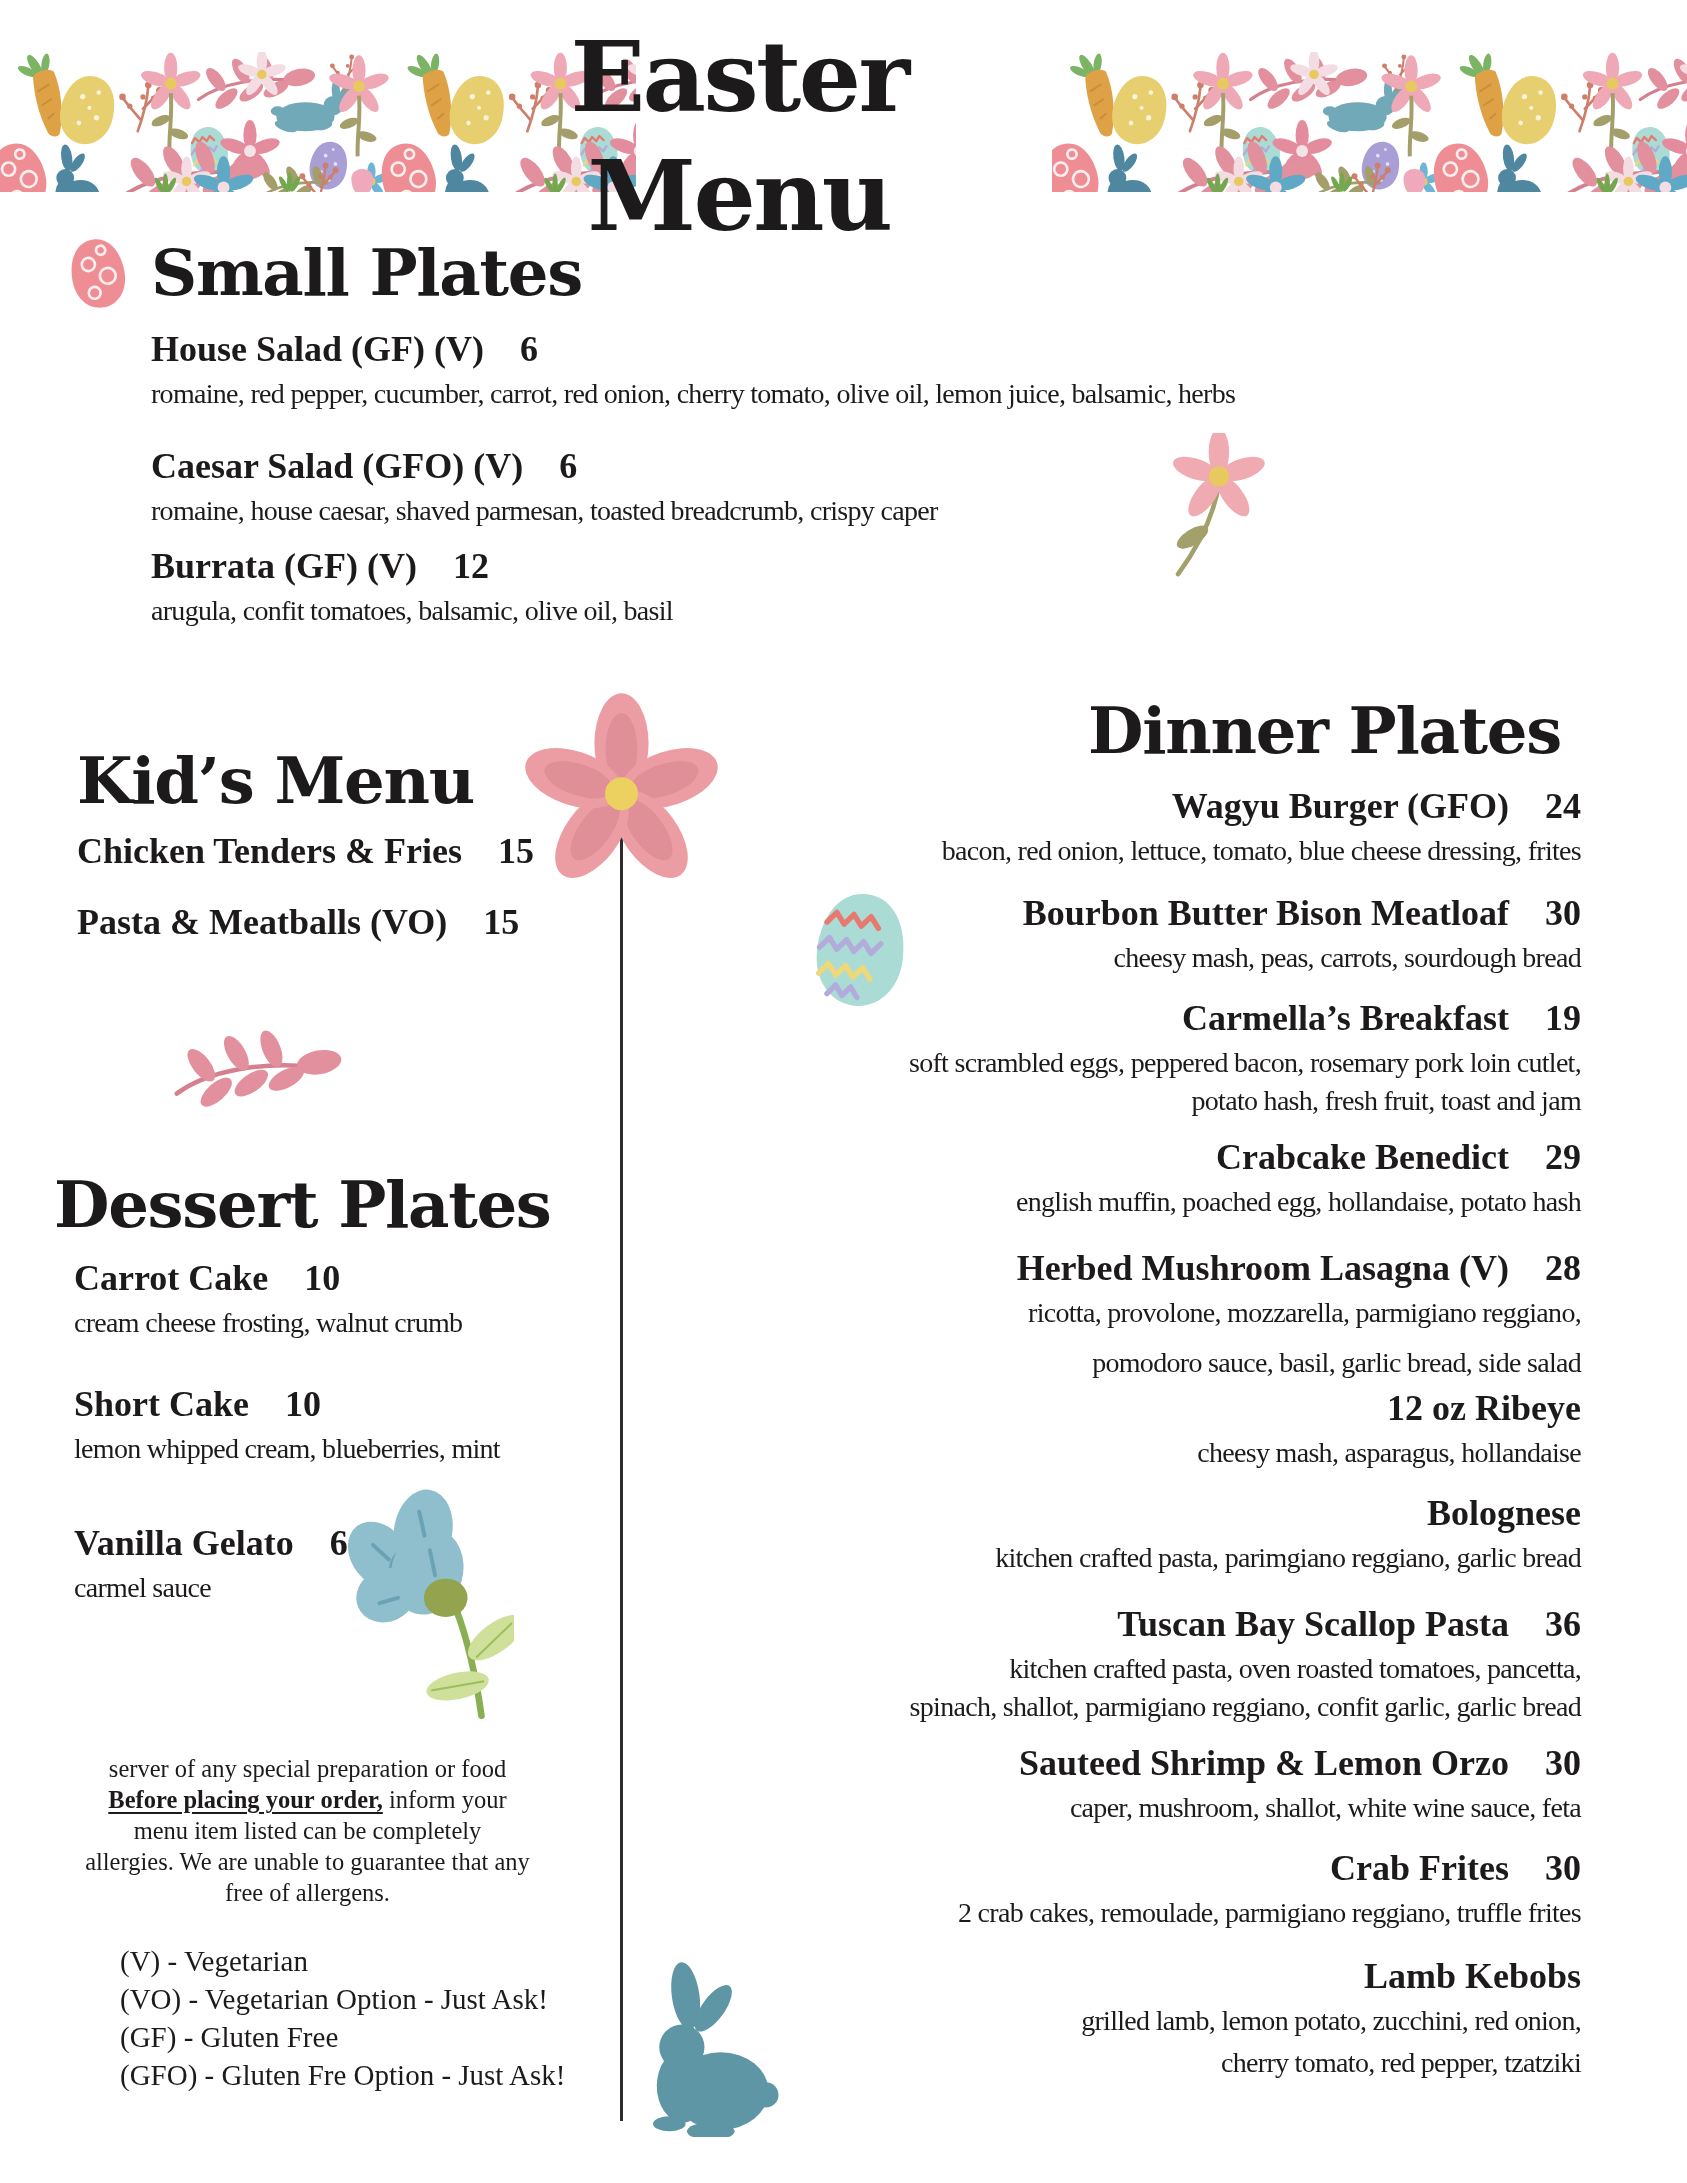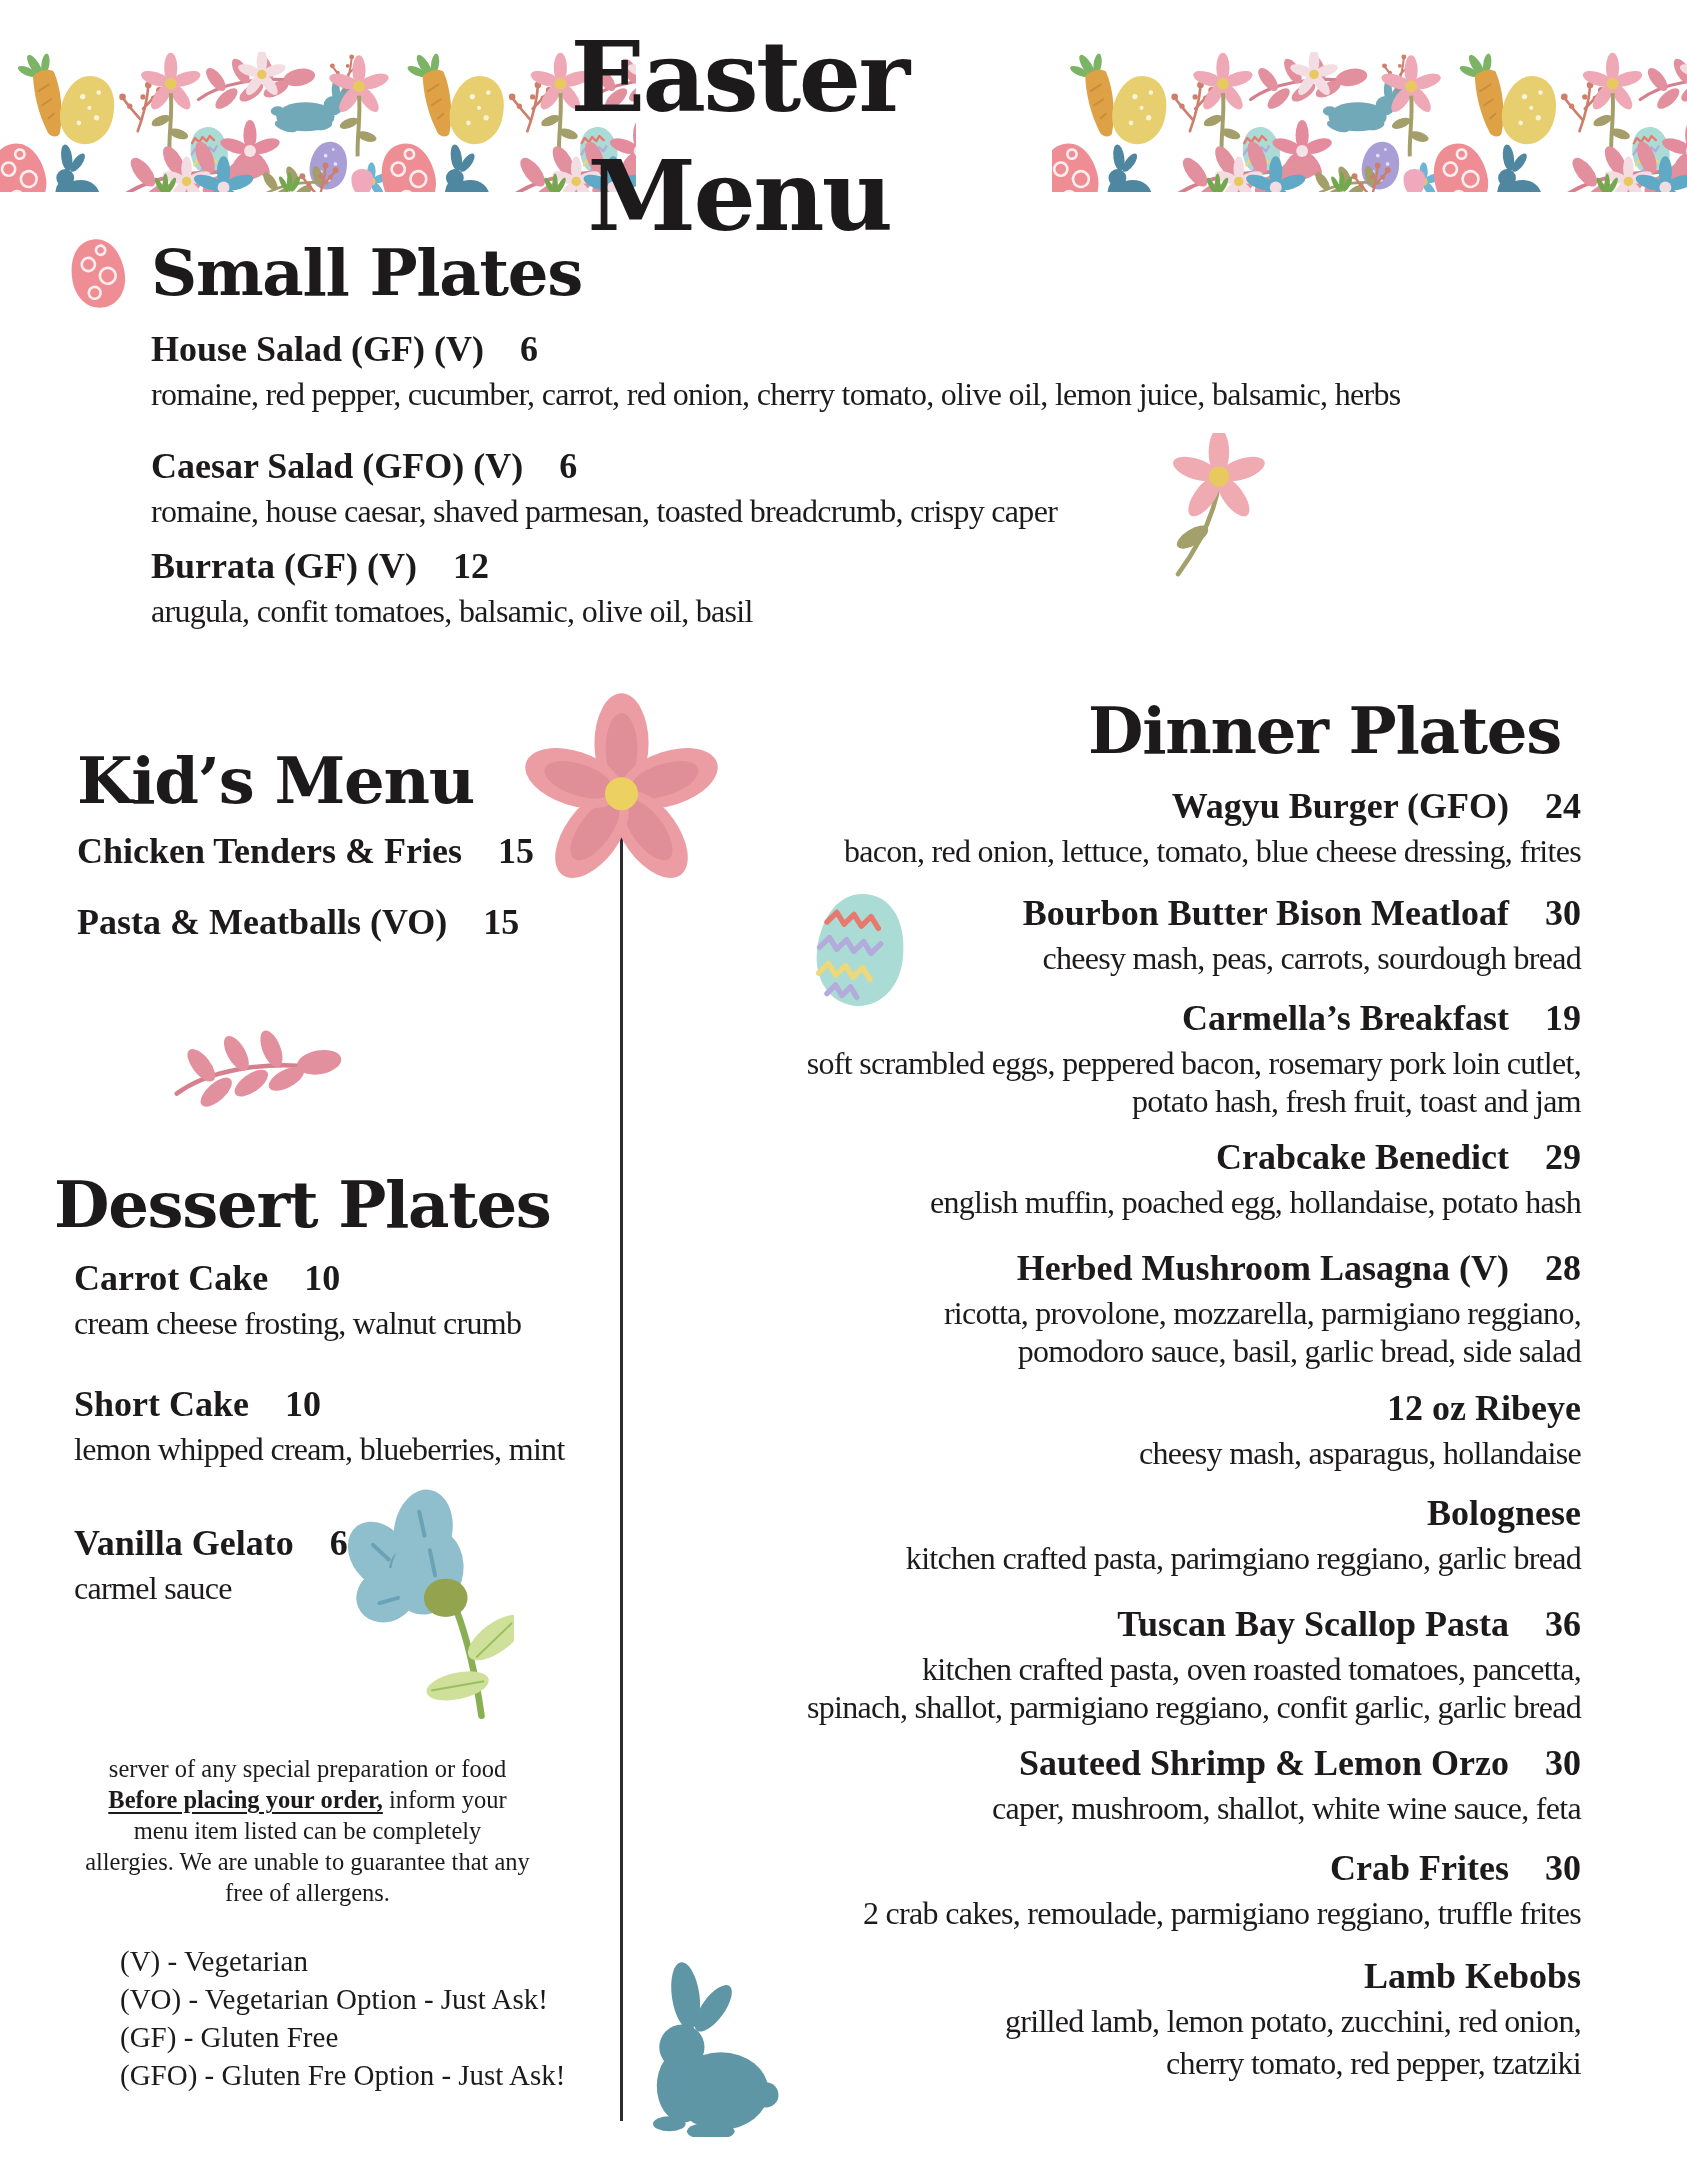--- a/index.html
+++ b/index.html
@@ -15,21 +15,21 @@
     font-size:98px;line-height:119px;letter-spacing:-2.6px;
   }
   .heading{
     position:absolute;white-space:nowrap;
     font-family:"DejaVu Serif", serif;font-weight:700;
     font-size:64px;line-height:73px;letter-spacing:-1.3px;
   }
   .heading.right{text-align:center;}
   .item{position:absolute;white-space:nowrap;}
   .name{font-family:"Liberation Serif",serif;font-weight:700;font-size:36px;line-height:44px;}
-  .desc{font-family:"Liberation Serif",serif;font-weight:400;font-size:32px;line-height:38px;letter-spacing:-0.7px;margin-top:4px;}
+  .desc{font-family:"Liberation Serif",serif;font-weight:400;font-size:28px;line-height:38px;letter-spacing:-0.7px;margin-top:4px;}
   .price{margin-left:36px;}
   .price:empty{margin-left:0;}
   .d-item{position:absolute;right:106px;text-align:right;white-space:nowrap;}
   .notice{
     position:absolute;left:46px;top:1753px;width:523px;text-align:center;
     font-size:24.5px;line-height:31px;white-space:nowrap;
   }
   .n-lead{font-weight:700;text-decoration:underline;text-decoration-thickness:2px;text-underline-offset:4px;}
   .legend{position:absolute;left:120px;top:1942px;font-size:29px;line-height:38px;white-space:nowrap;}
   .stem-line{position:absolute;left:620px;top:794px;width:2.6px;height:1327px;background:#2e2b2c;}
@@ -398,21 +398,21 @@
   <div class="desc">soft scrambled eggs, peppered bacon, rosemary pork loin cutlet,</div>
   <div class="desc" style="margin-top:0">potato hash, fresh fruit, toast and jam</div>
 </div>
 <div class="d-item" style="top:1135px">
   <div class="name"><span>Crabcake Benedict</span><span class="price">29</span></div>
   <div class="desc">english muffin, poached egg, hollandaise,  potato hash</div>
 </div>
 <div class="d-item" style="top:1246px">
   <div class="name"><span>Herbed Mushroom Lasagna (V)</span><span class="price">28</span></div>
   <div class="desc">ricotta, provolone, mozzarella, parmigiano reggiano,</div>
-  <div class="desc" style="margin-top:0">pomodoro sauce, basil, garlic bread, side salad</div>
+  <div class="desc" style="margin-top:12px">pomodoro sauce, basil, garlic bread, side salad</div>
 </div>
 <div class="d-item" style="top:1386px">
   <div class="name"><span>12 oz Ribeye</span><span class="price"></span></div>
   <div class="desc">cheesy mash, asparagus, hollandaise</div>
 </div>
 <div class="d-item" style="top:1491px">
   <div class="name"><span>Bolognese</span><span class="price"></span></div>
   <div class="desc">kitchen crafted pasta, parimgiano reggiano, garlic bread</div>
 </div>
 <div class="d-item" style="top:1602px">

